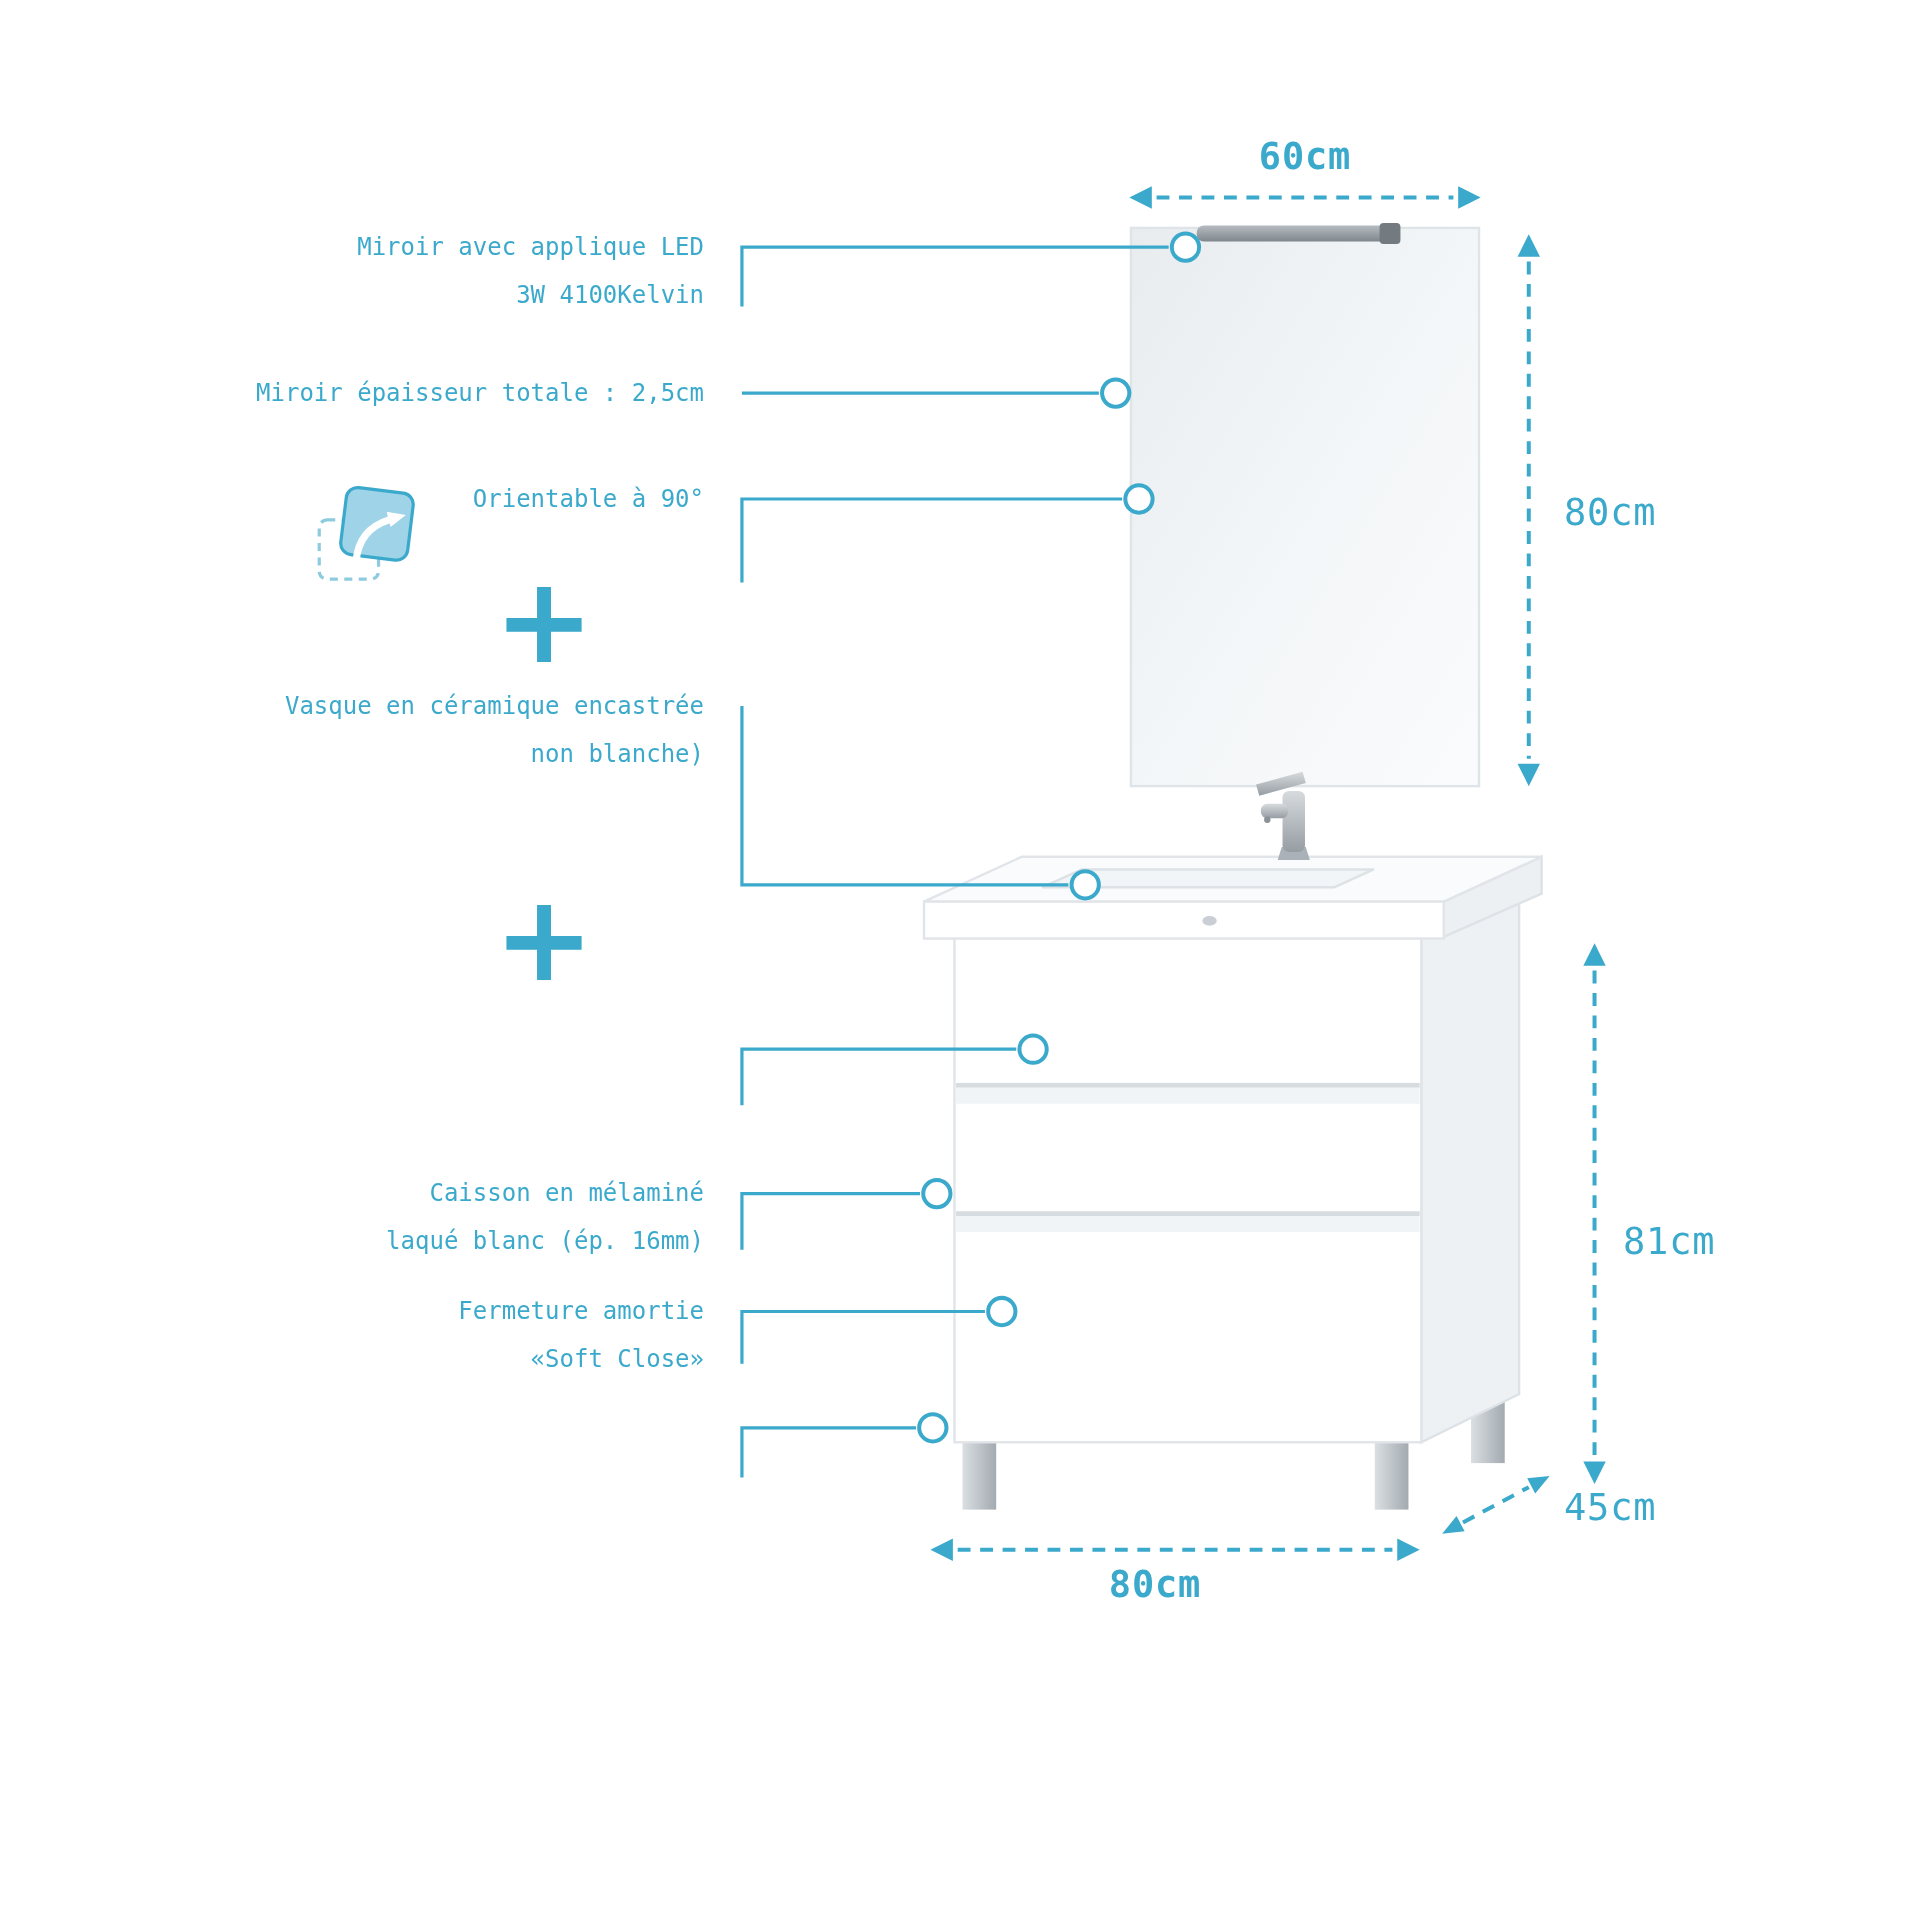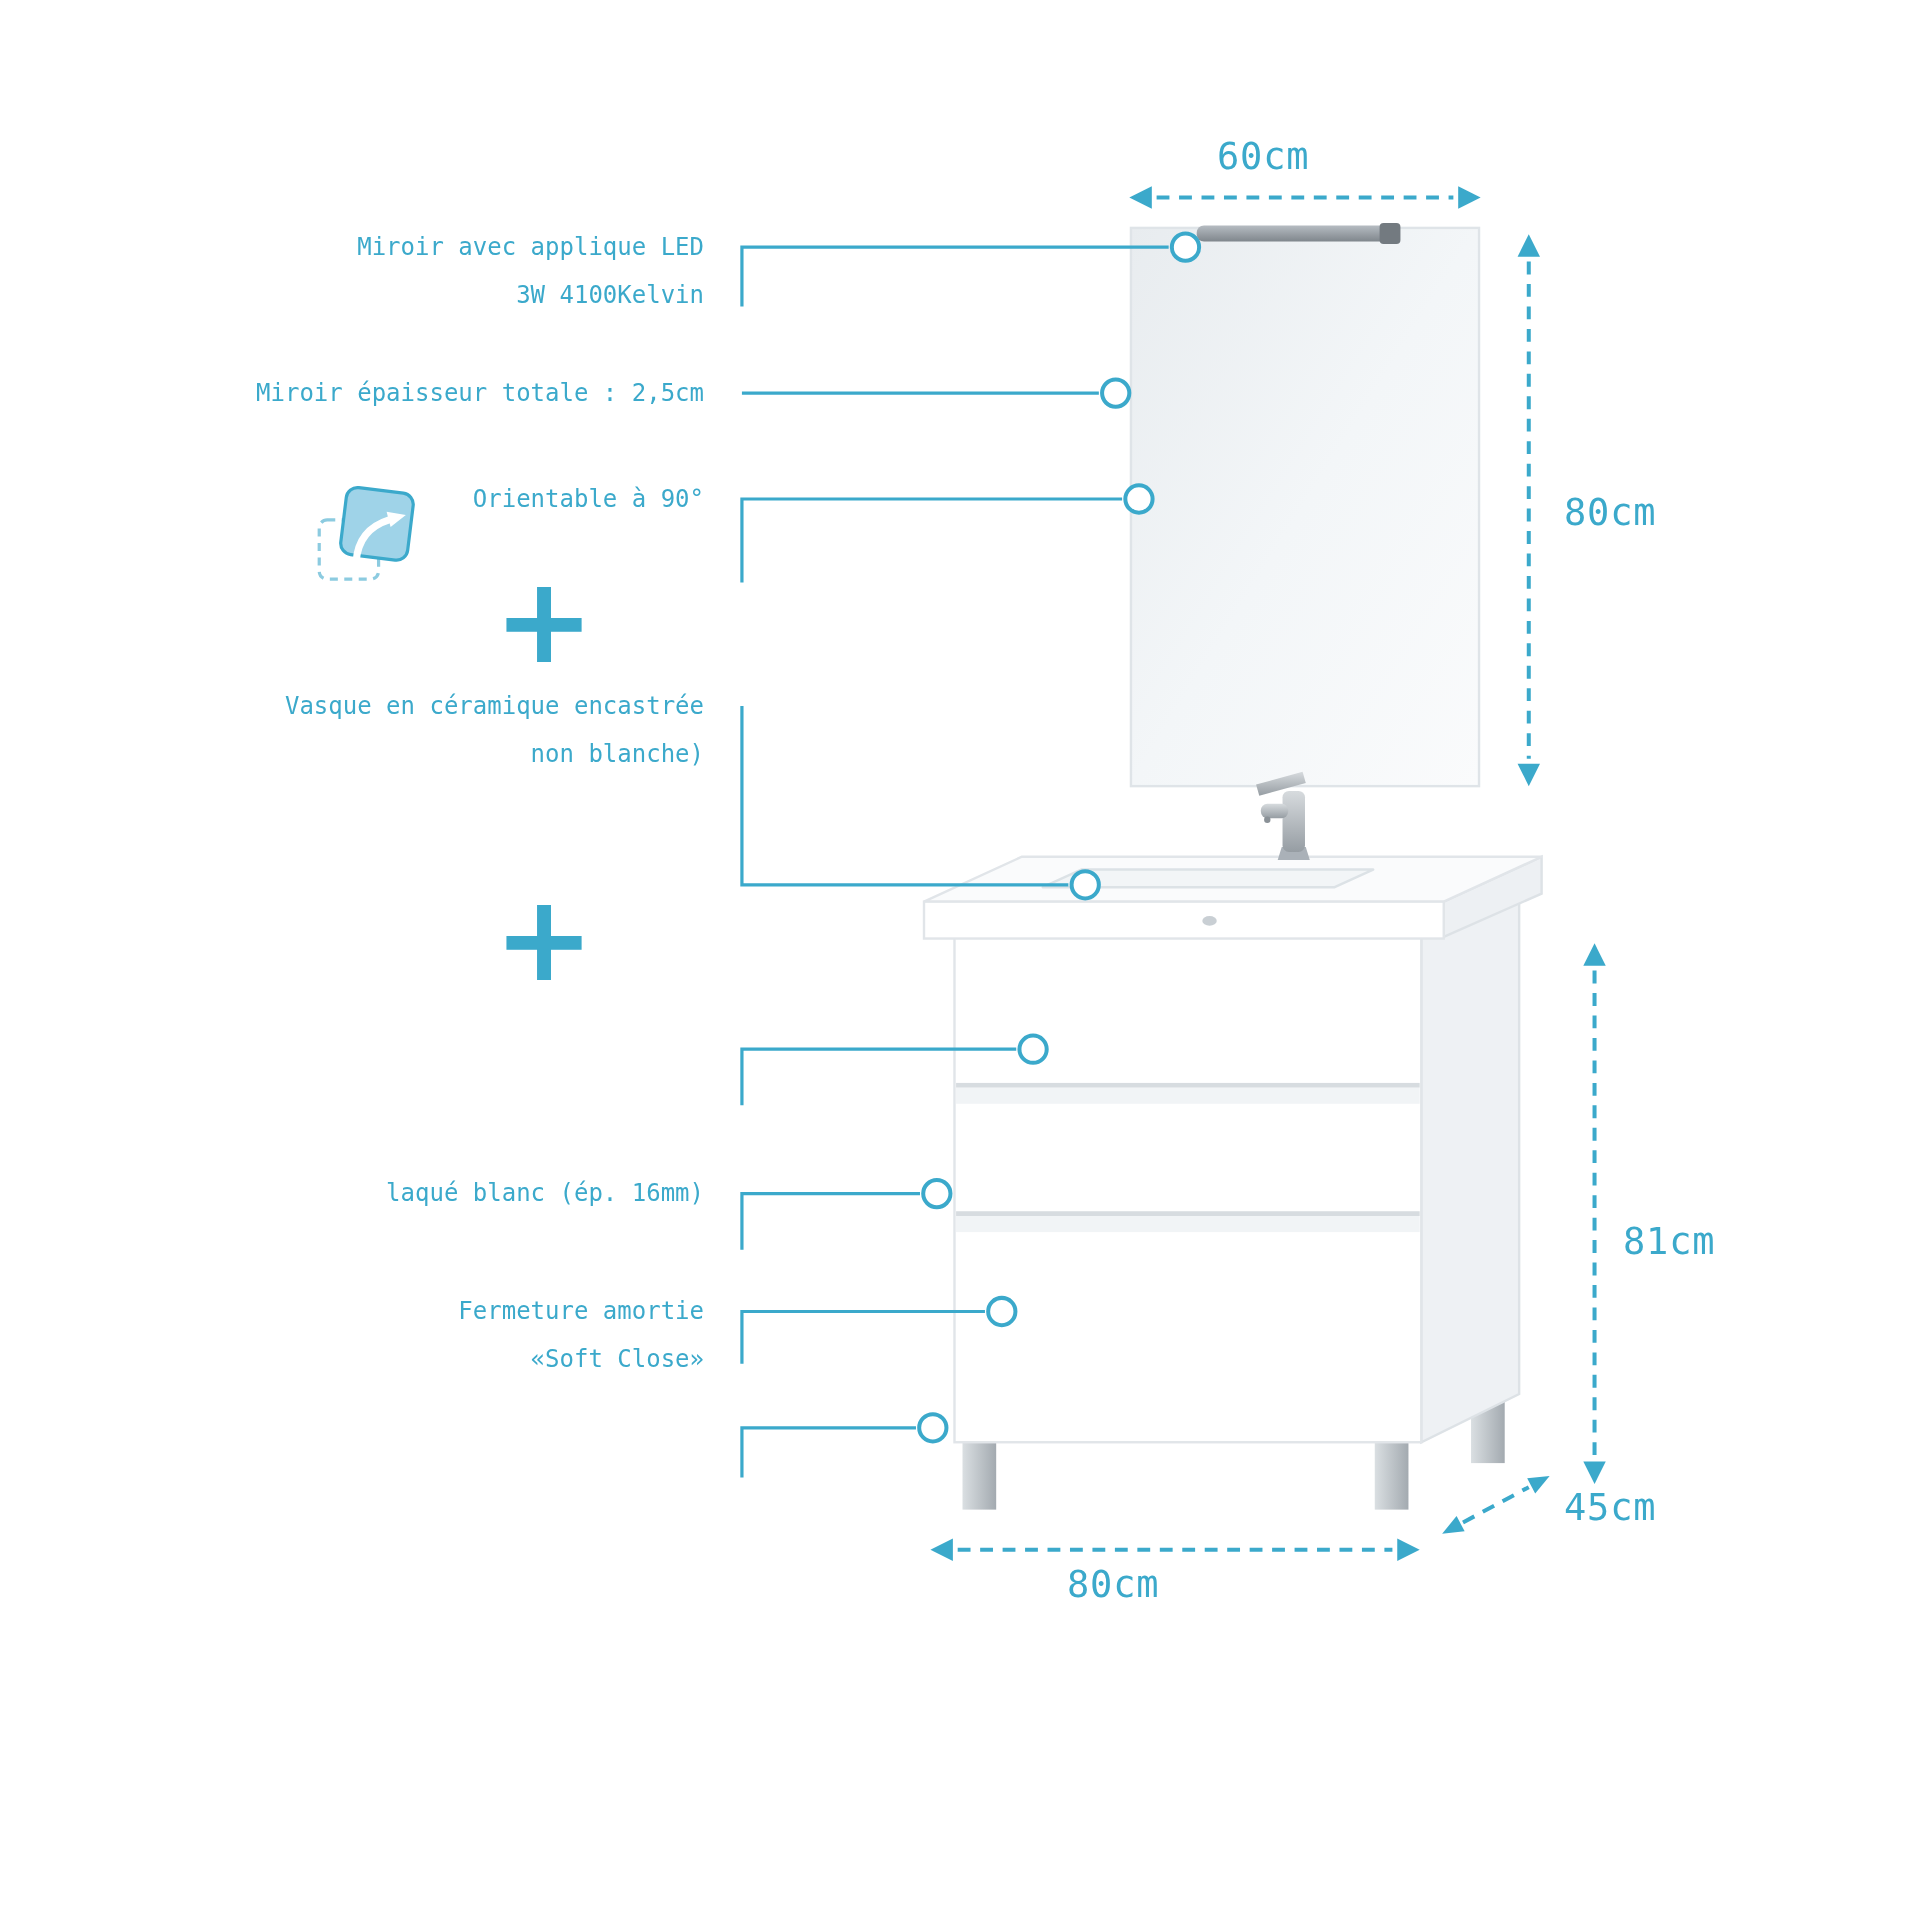--- a/index.html
+++ b/index.html
@@ -10,21 +10,21 @@
   svg.scene{position:absolute;left:0;top:0;}
   .label{
     position:absolute;right:1221px;text-align:right;
     color:var(--accent,#3BA9CB);
     font-size:24px;line-height:48px;letter-spacing:0px;white-space:nowrap;
   }
   .dim{
     position:absolute;color:var(--accent,#3BA9CB);
     font-size:37px;line-height:42px;white-space:nowrap;letter-spacing:0.8px;
   }
-  .dim.center{width:176px;}
+  .dim.center{text-align:center;width:176px;font-weight:bold;}
   .plus{
     position:absolute;left:484px;width:120px;text-align:center;
     font-family:"DejaVu Sans", sans-serif;font-weight:bold;
     font-size:120px;line-height:120px;color:var(--accent,#3BA9CB);
   }
 </style>
 </head>
 <body>
 
 <div class="canvas">
@@ -163,20 +163,21 @@
 
   <div class="label" style="top:682px">
     <div>Vasque en céramique encastrée</div>
     <div>non blanche)</div>
   </div>
 
   <div class="plus" style="top:879px">+</div>
 
 
   <div class="label" style="top:1169px">
+    <div>Caisson en mélaminé</div>
     <div>laqué blanc (ép. 16mm)</div>
   </div>
 
   <div class="label" style="top:1287px">
     <div>Fermeture amortie</div>
     <div>«Soft Close»</div>
   </div>
 
 
   <div class="dim center" style="left:1217px;top:136px">60cm</div>

